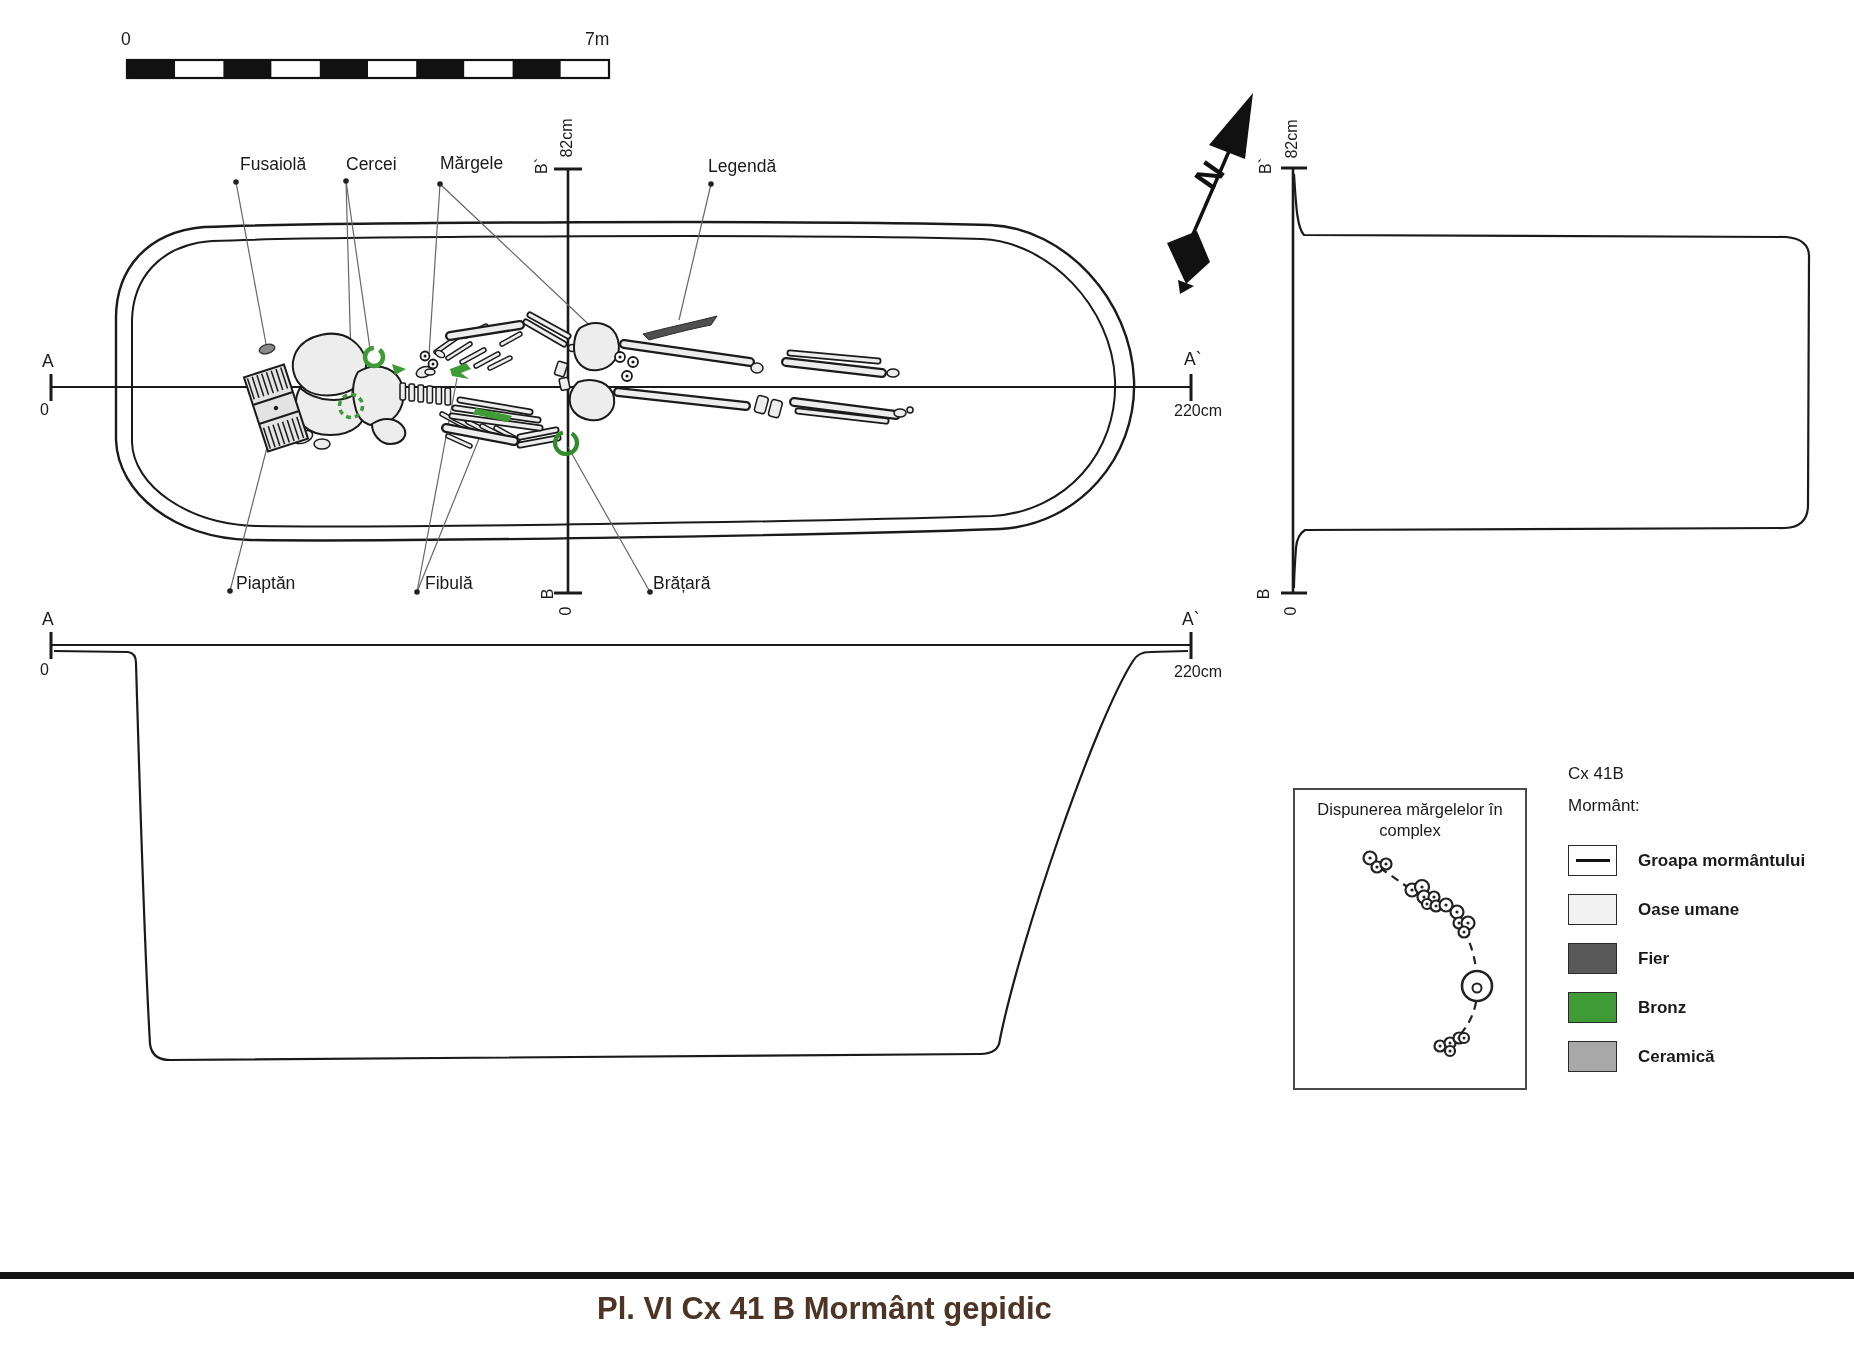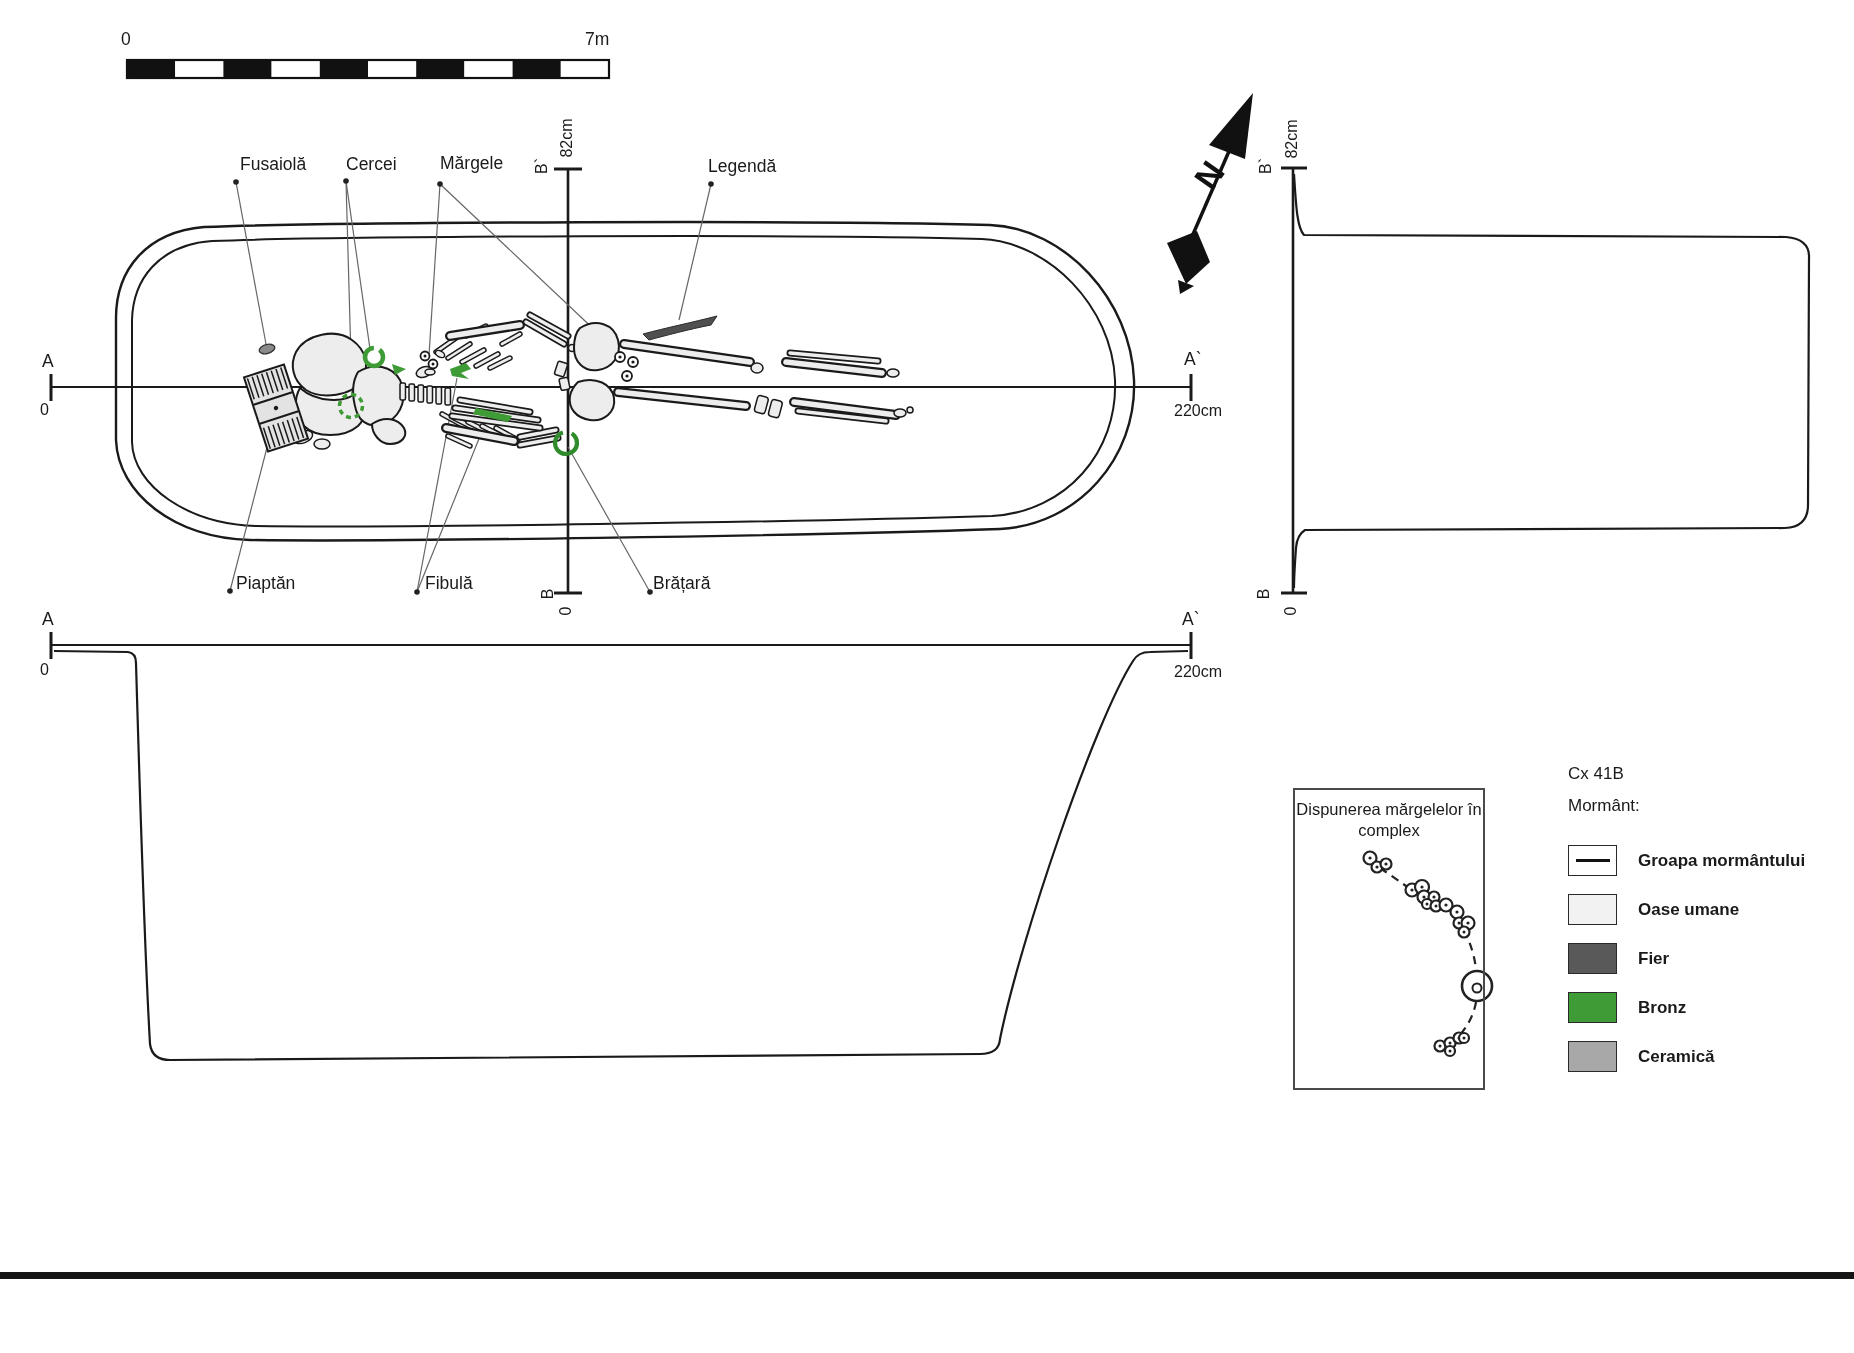--- a/index.html
+++ b/index.html
@@ -26,21 +26,21 @@
   .outline{stroke:#1a1a1a;stroke-width:2.4;fill:none}
   
   .legend{position:absolute;left:1568px;top:845px;font-weight:bold;}
   .legend-row{display:flex;align-items:center;gap:21px;margin-bottom:18px;height:31px;}
   .sw{width:49px;height:31px;border:1.5px solid #2a2a2a;box-sizing:border-box;
       display:flex;align-items:center;justify-content:center;background:#fff;flex:0 0 auto;}
   .sw-line{width:34px;height:3.5px;background:#111;}
   .legend-label{font-size:17px;}
   .legend-title{position:absolute;left:1568px;font-size:17px;}
   
-  .inset{position:absolute;left:1293px;top:788px;width:192px;height:302px;
+  .inset{position:absolute;left:1293px;top:788px;width:234px;height:302px;
          border:2px solid #4a4a4a;box-sizing:border-box;background:transparent;}
   .inset-title{margin-top:9px;text-align:center;font-size:16.5px;line-height:1.3;}
   
   .caption-rule{position:absolute;left:0;top:1272px;width:1854px;height:7px;background:#151515;}
   .caption{position:absolute;left:597px;top:1291px;font-size:31px;font-weight:bold;color:#4d3526;white-space:nowrap;}
 </style>
 </head>
 <body>
 
 <div class="canvas">
@@ -371,14 +371,15 @@
       <div class="sw" style="background-color: rgb(63, 155, 53);"></div>
       <span class="legend-label">Bronz</span>
     </div>
     <div class="legend-row">
       <div class="sw" style="background-color: rgb(168, 168, 168);"></div>
       <span class="legend-label">Ceramică</span>
     </div>
   </div>
 
   <div class="caption-rule"></div>
+  <div class="caption">Pl. VI  Cx 41 B Mormânt gepidic</div>
 
 </div>
 
 </body></html>

